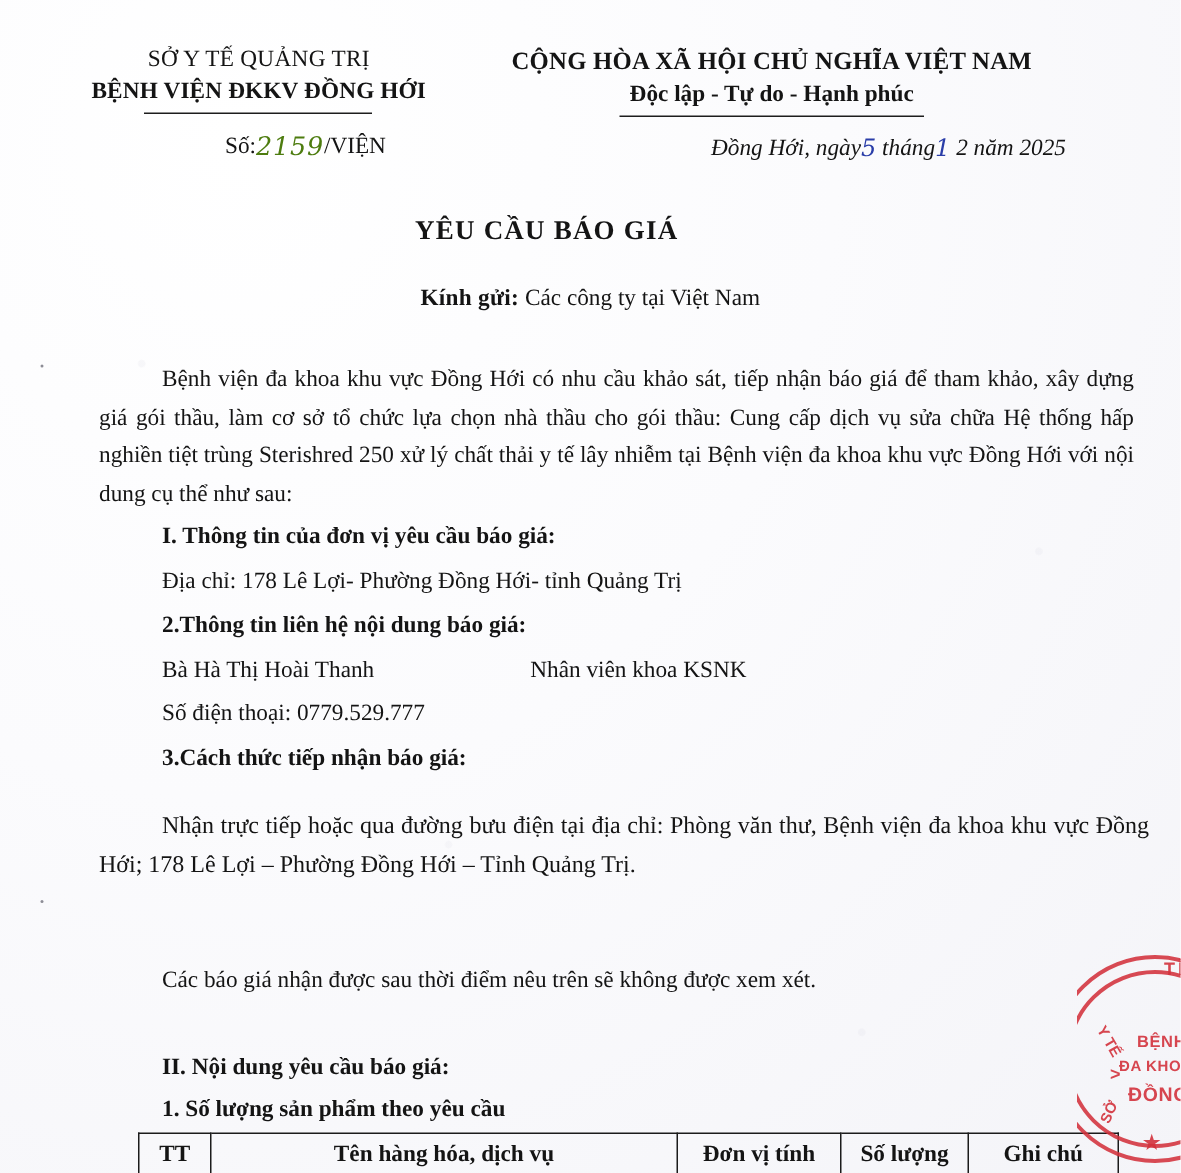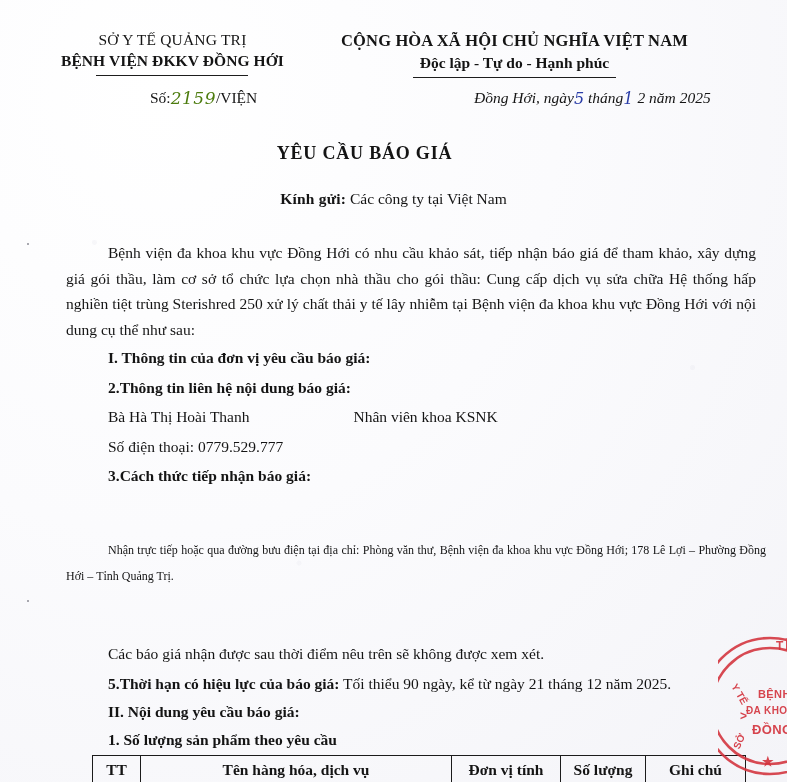--- a/index.html
+++ b/index.html
@@ -173,21 +173,21 @@
     display: block;
     padding-left: 42px;
   }
   .two-col .c2 { display: inline-block; margin-left: 104px; }
 
   .sec4 {
     position: absolute;
     top: 596px;
     left: 66px;
     width: 700px;
-    font-size: 12px;
+    font-size: 16px;
     line-height: 25.5px;
     text-align: justify;
     text-indent: 42px;
   }
   .after4 {
     position: absolute;
     top: 645px;
     left: 108px;
     font-size: 15.5px;
     white-space: nowrap;
@@ -295,37 +295,36 @@
     <span>Các công ty tại Việt Nam</span></div>
 
   <div class="body-block">
     <p class="para">Bệnh viện đa khoa khu vực Đồng Hới có nhu cầu khảo sát, tiếp nhận báo giá để tham khảo, xây dựng giá gói thầu, làm cơ sở tổ chức lựa chọn nhà thầu cho gói thầu: Cung cấp dịch vụ sửa chữa Hệ thống hấp nghiền tiệt trùng Sterishred 250 xử lý chất thải y tế lây nhiễm tại Bệnh viện đa khoa khu vực Đồng Hới với nội dung cụ thể như sau:</p>
   </div>
 
   <div class="lines">
     <div class="line indent"><b>I. Thông tin của đơn vị yêu cầu báo giá:</b></div>
 
 
+    <div class="line indent">Địa chỉ: 178 Lê Lợi- Phường Đồng Hới- tỉnh Quảng Trị</div>
 
     <div class="line indent"><b>2.Thông tin liên hệ nội dung báo giá:</b></div>
 
     <div class="line two-col"><span>Bà Hà Thị Hoài Thanh</span><span class="c2">Nhân viên khoa KSNK</span></div>
 
     <div class="line indent">Số điện thoại: 0779.529.777</div>
 
     <div class="line indent"><b>3.Cách thức tiếp nhận báo giá:</b></div>
   </div>
 
   <div class="sec4" style="top:538px; text-indent:42px;">Nhận trực tiếp hoặc qua đường bưu điện tại địa chỉ: Phòng văn thư, Bệnh viện đa khoa khu vực Đồng Hới; 178 Lê Lợi – Phường Đồng Hới – Tỉnh Quảng Trị.</div>
 
 
   <div class="after4">Các báo giá nhận được sau thời điểm nêu trên sẽ không được xem xét.</div>
 
-  <div class="sec5"><b>5.Thời hạn có hiệu lực của báo giá:</b>
-    <span>Tối thiểu 90 ngày, kể từ ngày 21 tháng 12 năm 2025.</span></div>
 
   <div class="sec2title">II. Nội dung yêu cầu báo giá:</div>
   <div class="sec2sub">1. Số lượng sản phẩm theo yêu cầu</div>
 
   <table class="tbl">
     <thead>
       <tr>
         <th class="col-tt">TT</th>
         <th class="col-name">Tên hàng hóa, dịch vụ</th>
         <th class="col-unit">Đơn vị tính</th>

